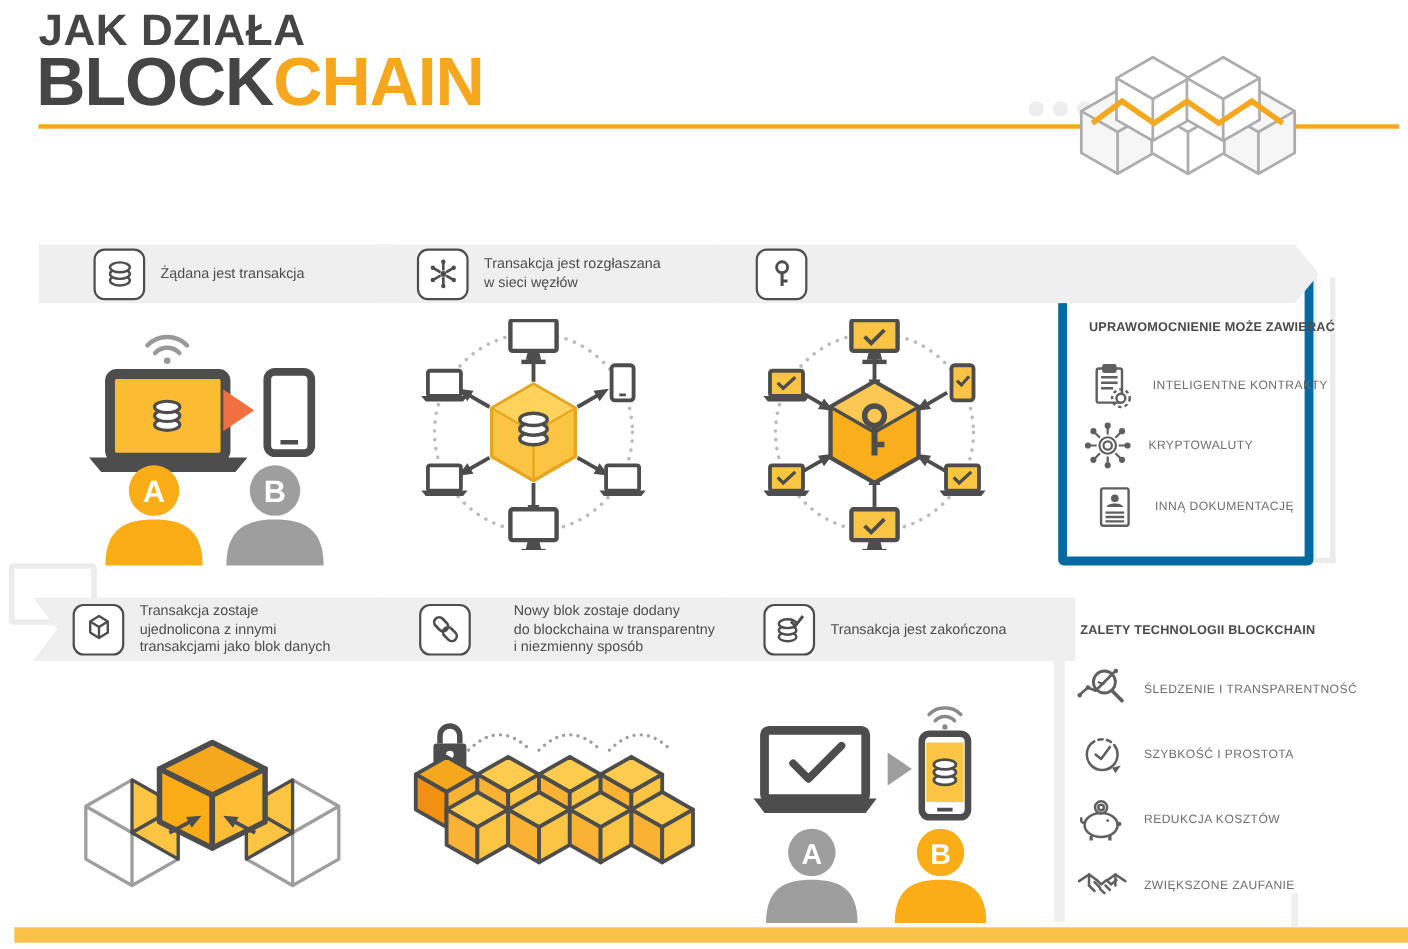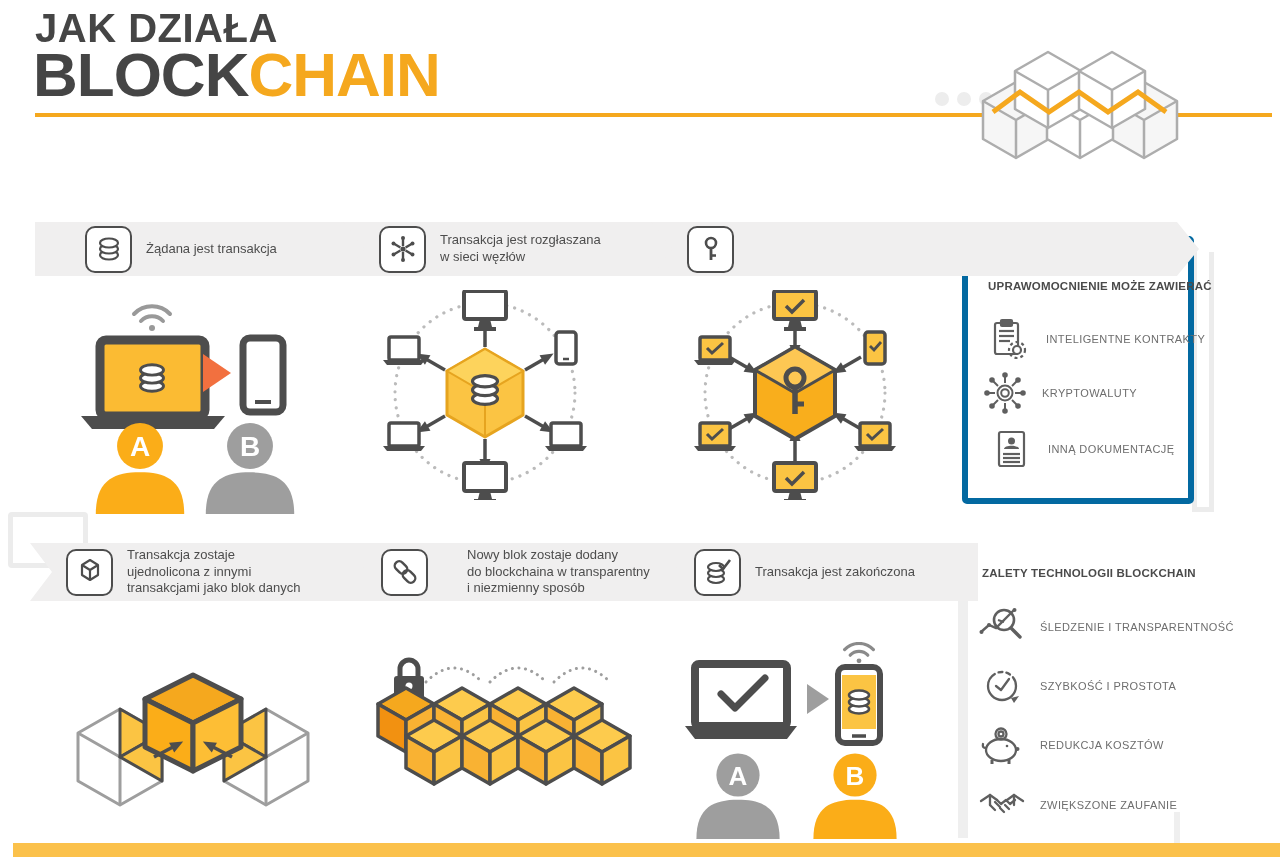--- a/index.html
+++ b/index.html
@@ -18,22 +18,22 @@
   .banner.tall{height:58px;}
   .tip-right{clip-path:polygon(0 0,calc(100% - 22px) 0,100% 50%,calc(100% - 22px) 100%,0 100%);}
   .notch-tip{clip-path:polygon(0 0,calc(100% - 22px) 0,100% 50%,calc(100% - 22px) 100%,0 100%,22px 50%);}
   .notch-flat{clip-path:polygon(0 0,100% 0,100% 100%,0 100%,22px 50%);}
   .icon-box{width:47px;height:47px;background:#fff;border:2.5px solid #4d4d4d;border-radius:10px;
             display:flex;align-items:center;justify-content:center;flex:0 0 auto;box-sizing:border-box;}
   .step-label{font-size:13px;line-height:1.28;white-space:pre-line;color:#4d4d4d;}
   .pad50{padding-left:50px;} .pad36{padding-left:36px;}
 
   
-  #validation-panel{left:962px;top:236px;width:232px;height:268px;background:#fff;
-                    border:6px solid #0369a1;border-radius:5px;box-sizing:border-box;z-index:2;}
+  #validation-panel{left:962px;top:246px;width:232px;height:268px;background:#fff;
+                    border:8px solid #0369a1;border-radius:5px;box-sizing:border-box;z-index:2;}
   .side-title{font-size:11.5px;font-weight:700;color:#4a4a4a;letter-spacing:.2px;white-space:nowrap;}
   .side-item{position:absolute;display:flex;align-items:center;gap:14px;}
   .side-label{font-size:11px;color:#6e6e6e;letter-spacing:.4px;white-space:nowrap;}
   #benefits-divider{left:958px;top:545px;width:10px;height:293px;background:#efefef;}
   .ribbon-band{background:#fff;border:5px solid #ececec;box-sizing:border-box;z-index:1;}
 
   #bottom-bar{left:13px;top:843px;width:1267px;height:14px;background:#FBC14B;}
   svg text{font-family:"Liberation Sans",sans-serif;}
 </style>
 </head>

